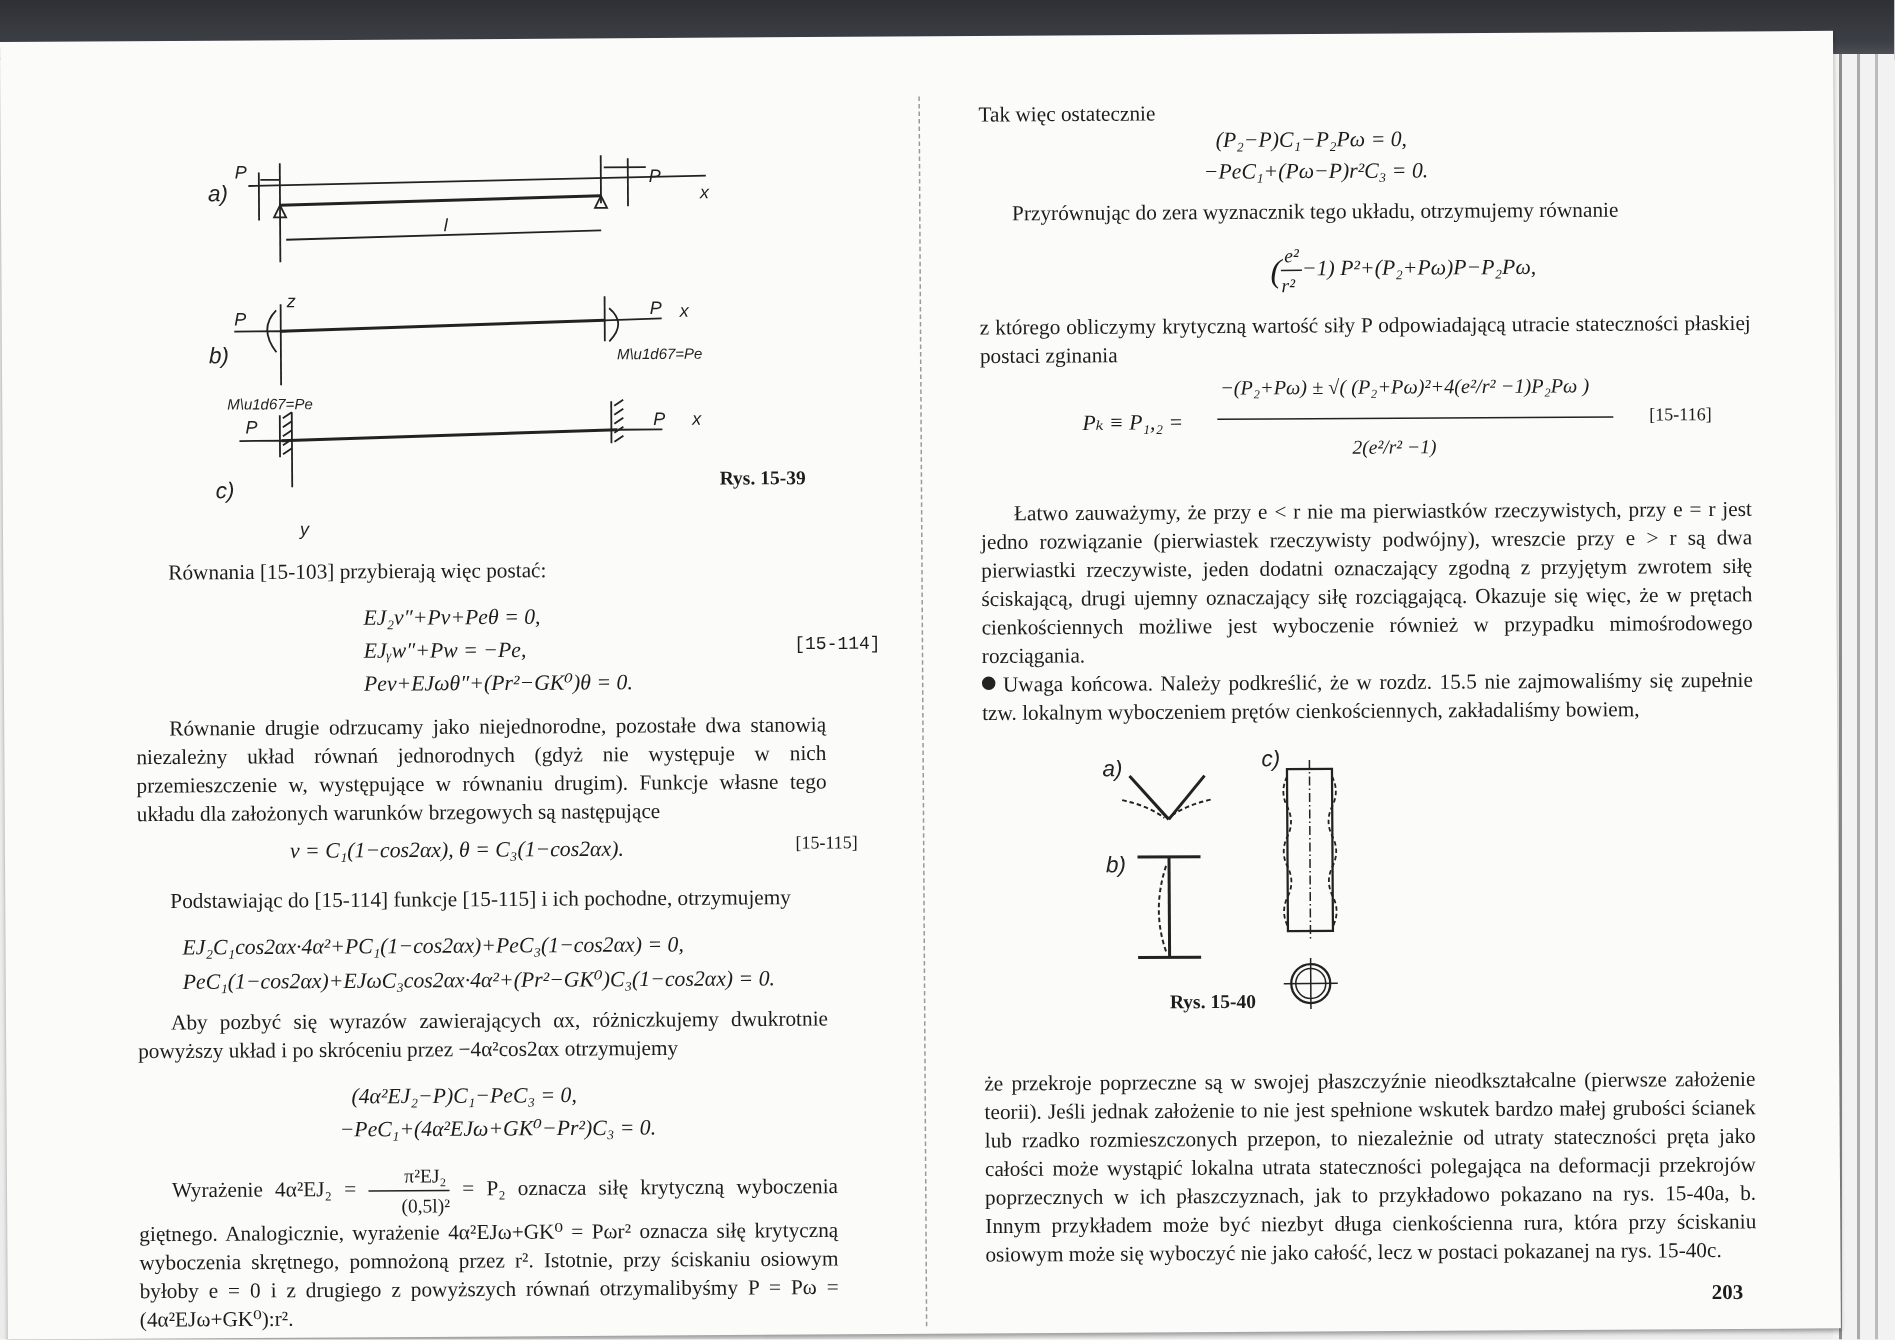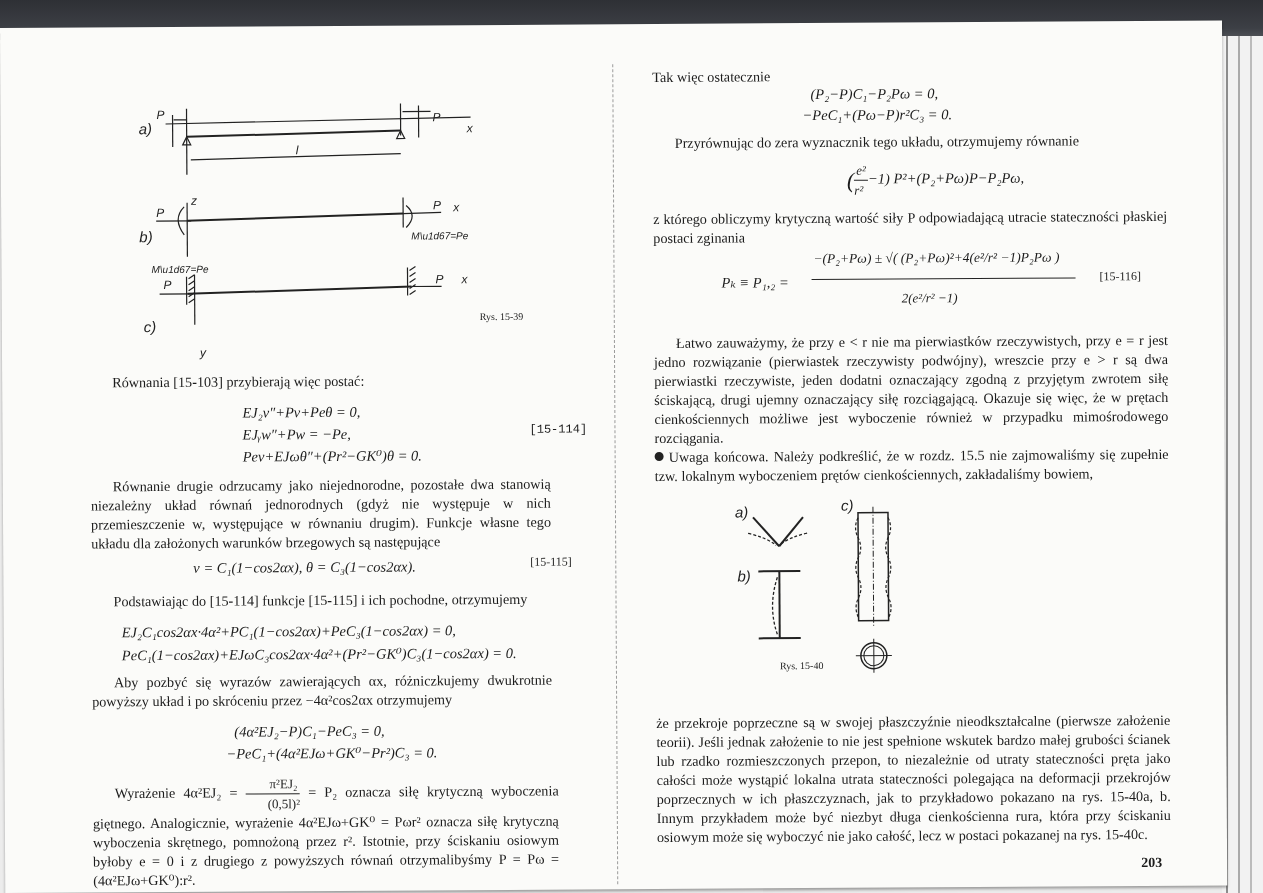--- a/index.html
+++ b/index.html
@@ -12,21 +12,21 @@
   .gutter{position:absolute;left:612px;top:40px;width:0;height:820px;border-left:1px dashed #9a9a9a;}
   .edge{position:absolute;top:36px;bottom:0;border-left:2px solid #8c8c8c;}
   .edge.e1{left:1226px;} .edge.e2{left:1238px;border-color:#aaa;} .edge.e3{left:1250px;border-color:#bbb;}
   .edgebg{position:absolute;left:1222px;top:36px;width:41px;height:857px;background:#f2f2f2;}
   .page{position:absolute;top:0;height:860px;}
   .left{left:0;width:612px;} .right{left:614px;width:560px;}
   .p{position:absolute;font-size:14.2px;line-height:19px;text-align:justify;}
   .indent{text-indent:22px;}
   .eq{position:absolute;font-style:italic;font-size:14.5px;line-height:19px;white-space:nowrap;}
   .eqnum{position:absolute;font-size:12px;}
-  .caption{position:absolute;font-size:10px;font-weight:normal;}
+  .caption{position:absolute;font-size:13px;font-weight:bold;}
   .pagenum{position:absolute;font-size:14px;font-weight:bold;}
   svg{position:absolute;overflow:visible;}
   .frac{display:inline-block;vertical-align:middle;}
   .frac .n{display:block;border-bottom:1px solid #222;padding:0 2px;font-size:13px;}
   .frac .d{display:block;font-size:13px;}
   .bullet{display:inline-block;width:9px;height:9px;border-radius:50%;background:#222;margin-right:5px;vertical-align:1px;}
 </style>
 </head>
 <body>
 

